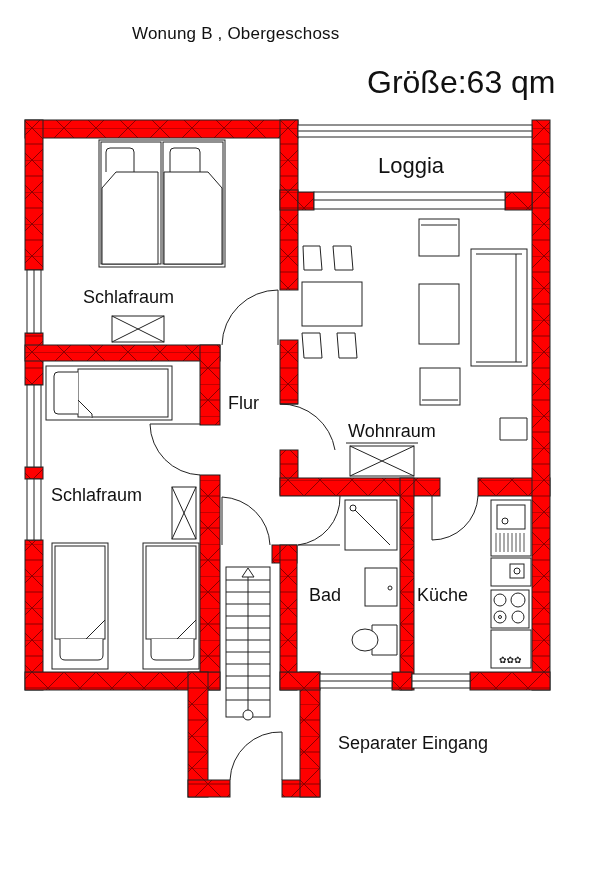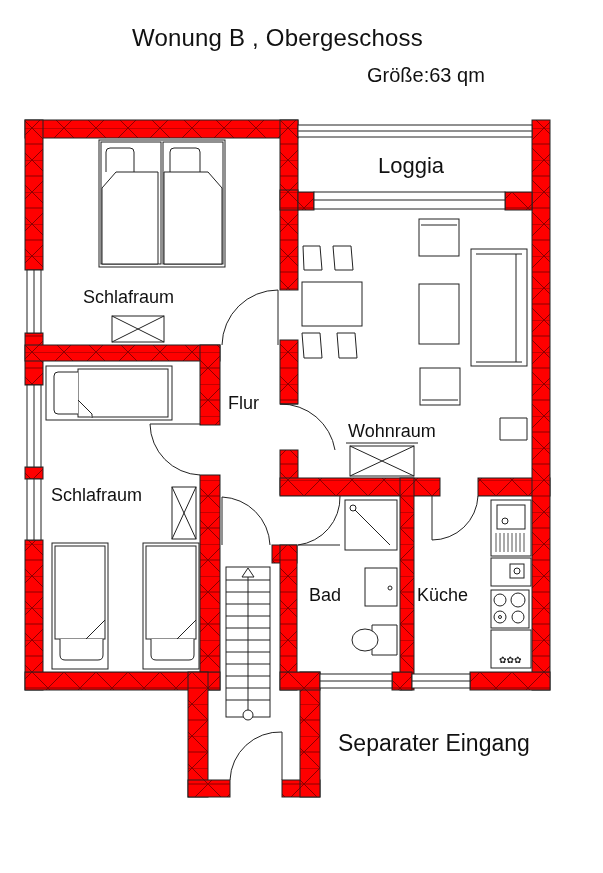--- a/index.html
+++ b/index.html
@@ -1,19 +1,19 @@
 <!DOCTYPE html>
 <html><head>
 <meta charset="utf-8">
 <style>
   html, body { margin: 0; padding: 0; background: #ffffff; }
   body { width: 603px; height: 873px; position: relative; overflow: hidden; font-family: "Liberation Sans", sans-serif; }
-  .title { position: absolute; left: 132px; top: 24px; font-size: 24px; color: #111; letter-spacing: 0.2px; }
-  .area { position: absolute; left: 367px; top: 64px; font-size: 20px; color: #111; }
-  .note { position: absolute; left: 330px; top: 728px; font-size: 23px; line-height: 30px; color: #111; }
+  .title { position: absolute; left: 132px; top: 24px; font-size: 17px; color: #111; letter-spacing: 0.2px; }
+  .area { position: absolute; left: 367px; top: 64px; font-size: 32px; color: #111; }
+  .note { position: absolute; left: 330px; top: 728px; font-size: 18px; line-height: 30px; color: #111; }
   .note .l1 { display: block; padding-left: 8px; }
   .note .l2 { display: block; }
   svg.plan { position: absolute; left: 0; top: 0; }
   .room-label { font-family: "Liberation Sans", sans-serif; fill: #111; }
 </style>
 </head>
 <body>
 
 <div class="title">Wonung B , Obergeschoss</div>
 <div class="area">Größe:63 qm</div>

